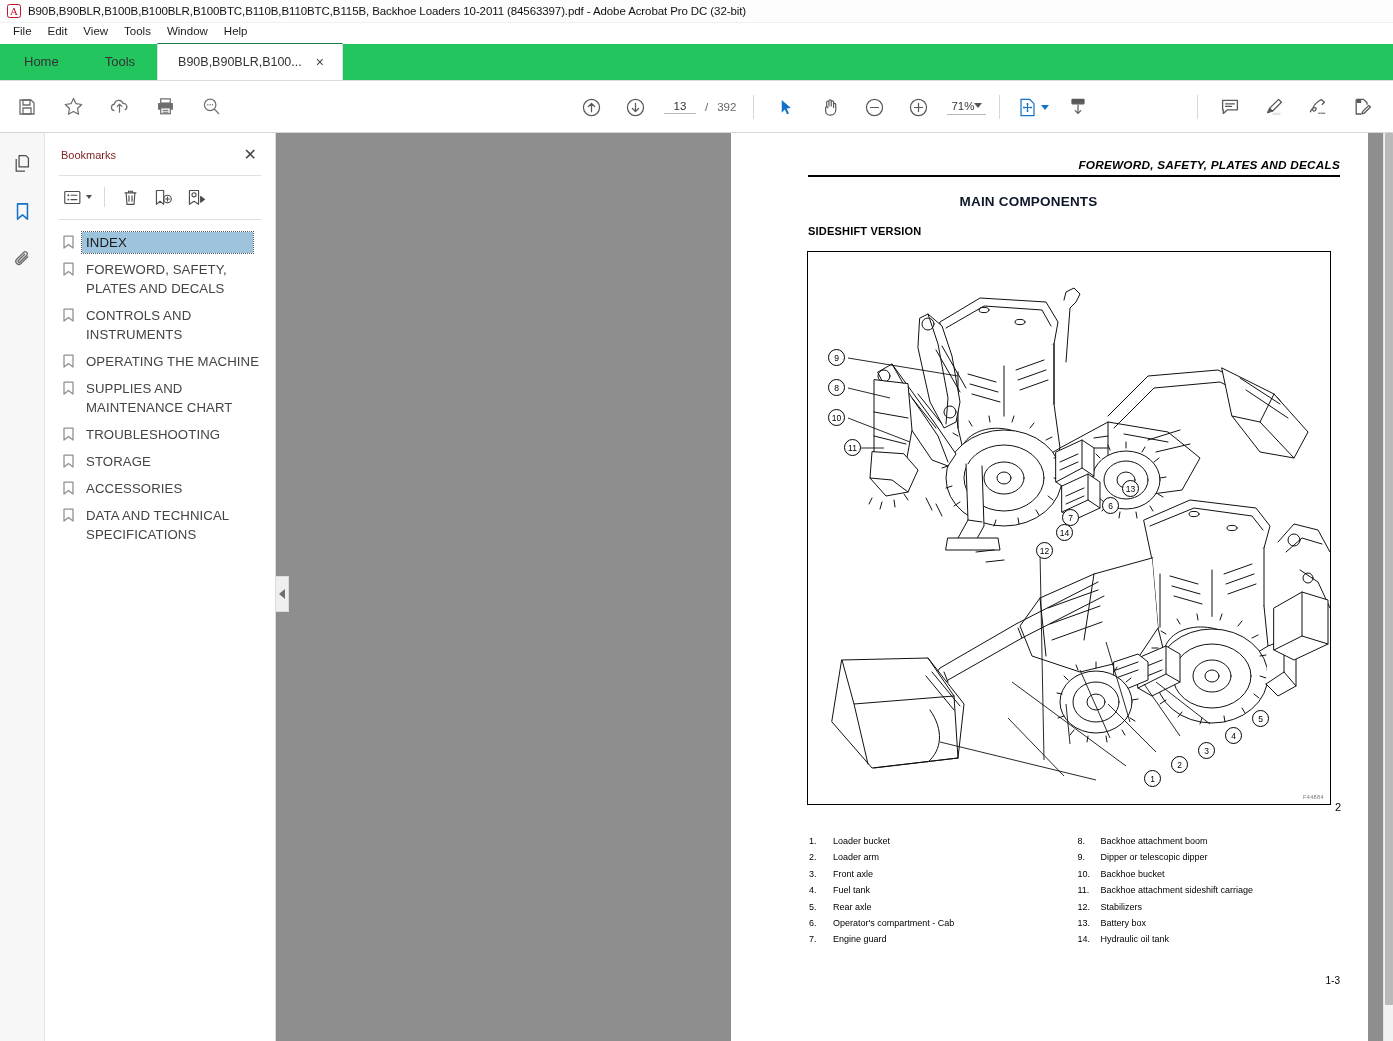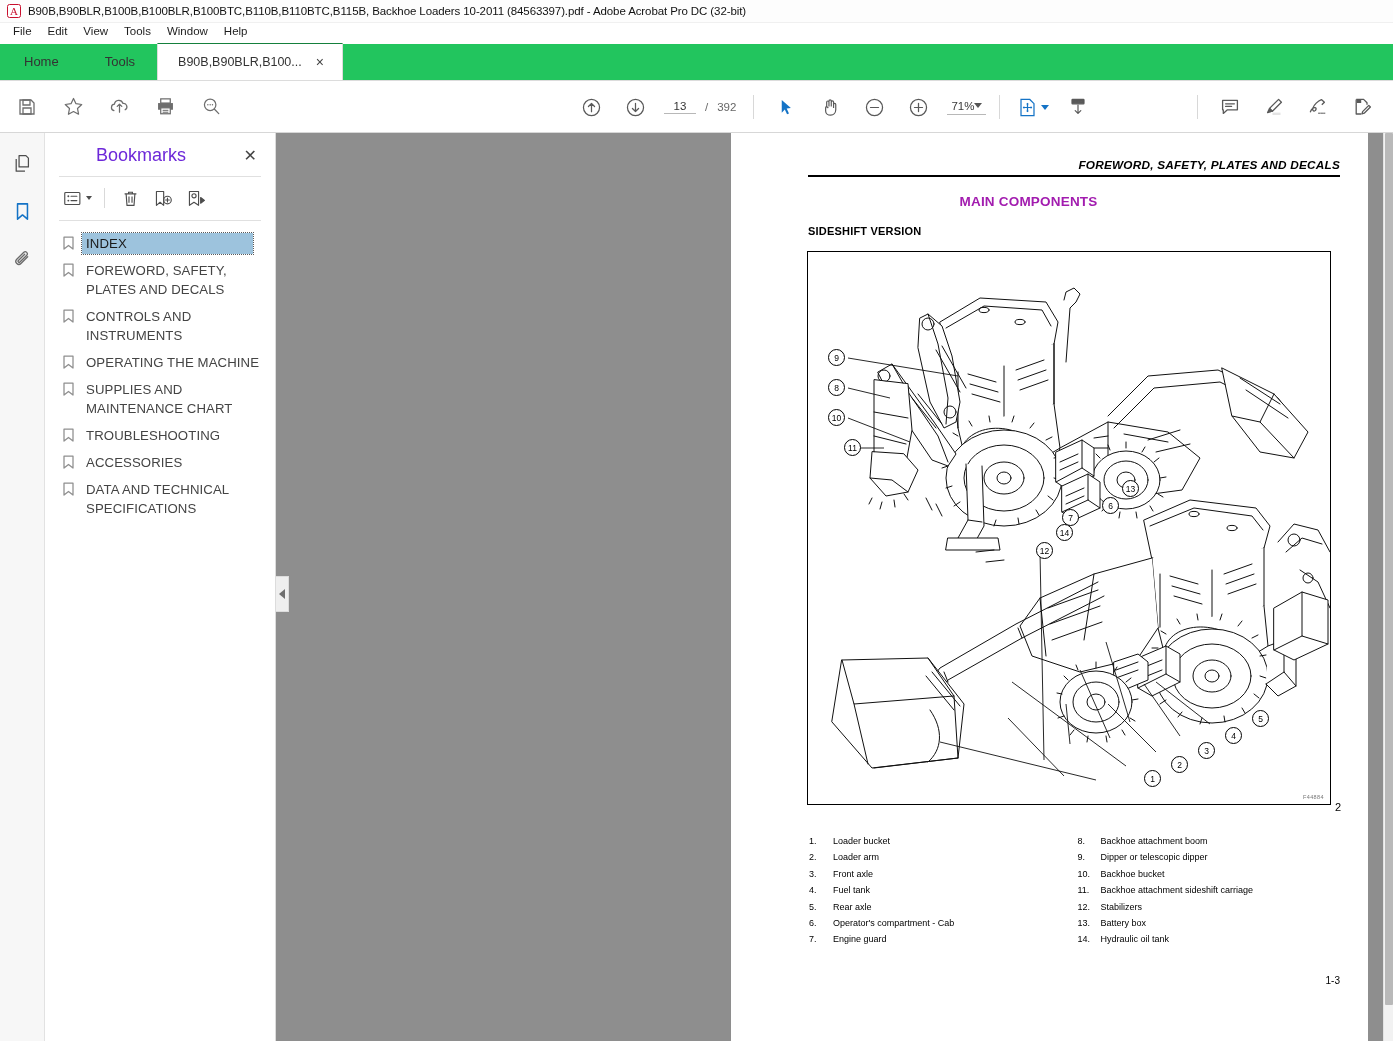--- a/index.html
+++ b/index.html
@@ -118,21 +118,21 @@
 
   
   .bmpanel {
     width: 231px; background: #ffffff; border-right: 1px solid #dcdcdc;
     display: flex; flex-direction: column;
   }
   .bm-head {
     display: flex; align-items: center; justify-content: space-between;
     padding: 12px 14px 10px 16px;
   }
-  .bm-title { font-size: 18px; color: #6d28d9; margin-left: 35px; }
+  .bm-title { font-size: 11px; color: #7f1d1d; }
   .bm-close { font-size: 16px; color: #444; cursor: pointer; line-height:1; padding:2px 4px;}
   .bm-rule { height: 1px; background: #e0e0e0; margin: 0 14px; }
   .bm-tools {
     display: flex; align-items: center; padding: 8px 14px 9px 16px; gap: 3px;
   }
   .bmt {
     width: 30px; height: 26px; display: flex; align-items: center;
     justify-content: center; cursor: pointer; border-radius: 2px;
   }
   .bmt-sep { width:1px; height:20px; background:#d9d9d9; margin:0 7px; }
@@ -184,21 +184,21 @@
     text-align: right; font-family: "Liberation Sans", sans-serif;
     font-size: 11.8px; font-style: italic; font-weight: 700;
     color: #000; letter-spacing: 0.2px;
   }
   .doc-hdr-rule {
     position: absolute; left: 77px; right: 28px; top: 42px;
     height: 1.6px; background: #000;
   }
   .doc-h1 {
     position: absolute; left: 0; right: 0; top: 61px; text-align: center;
-    font-size: 13.5px; font-weight: 700; color: #a21caf; letter-spacing: 0.2px;
+    font-size: 13.5px; font-weight: 700; color: #0f172a; letter-spacing: 0.2px;
     padding-right: 42px;
   }
   .doc-sub {
     position: absolute; left: 77px; top: 92px;
     font-size: 11px; font-weight: 700; color: #000; letter-spacing: 0.2px;
   }
   .fig-box {
     position: absolute; left: 76px; top: 118px; width: 524px; height: 554px;
     border: 1.4px solid #000; background: #fff; overflow: hidden;
   }
@@ -516,20 +516,28 @@
           </span>
           <span class="bm-label">SUPPLIES AND MAINTENANCE CHART</span>
         </div>
         <div class="bm-item">
           <span class="bm-ico">
             <svg width="11" height="14" viewBox="0 0 11 14" fill="none" stroke="#8f8f8f" stroke-width="1.25">
                 <path d="M1 1h9v12l-4.5-3.6L1 13z" stroke-linejoin="round"></path>
               </svg>
           </span>
           <span class="bm-label">TROUBLESHOOTING</span>
+        </div>
+        <div class="bm-item">
+          <span class="bm-ico">
+            <svg width="11" height="14" viewBox="0 0 11 14" fill="none" stroke="#8f8f8f" stroke-width="1.25">
+                <path d="M1 1h9v12l-4.5-3.6L1 13z" stroke-linejoin="round"></path>
+              </svg>
+          </span>
+          <span class="bm-label">STORAGE</span>
         </div>
         <div class="bm-item">
           <span class="bm-ico">
             <svg width="11" height="14" viewBox="0 0 11 14" fill="none" stroke="#8f8f8f" stroke-width="1.25">
                 <path d="M1 1h9v12l-4.5-3.6L1 13z" stroke-linejoin="round"></path>
               </svg>
           </span>
           <span class="bm-label">ACCESSORIES</span>
         </div>
         <div class="bm-item">

